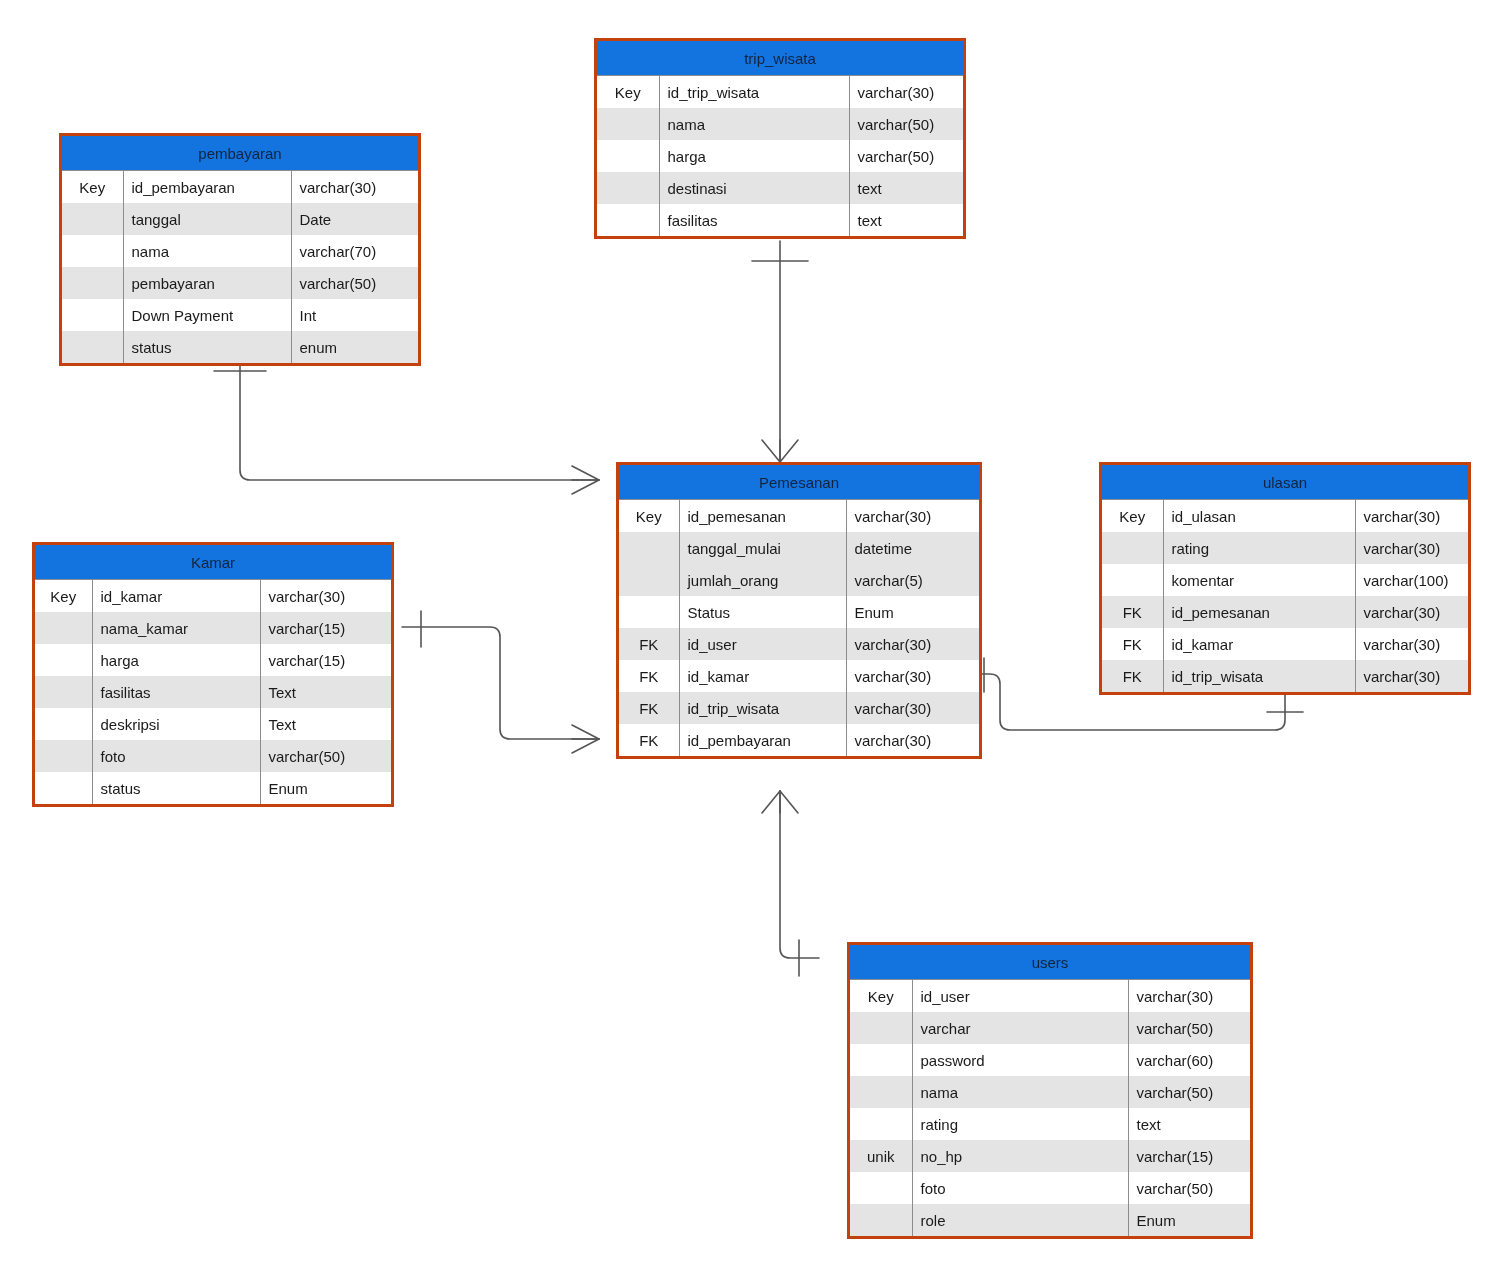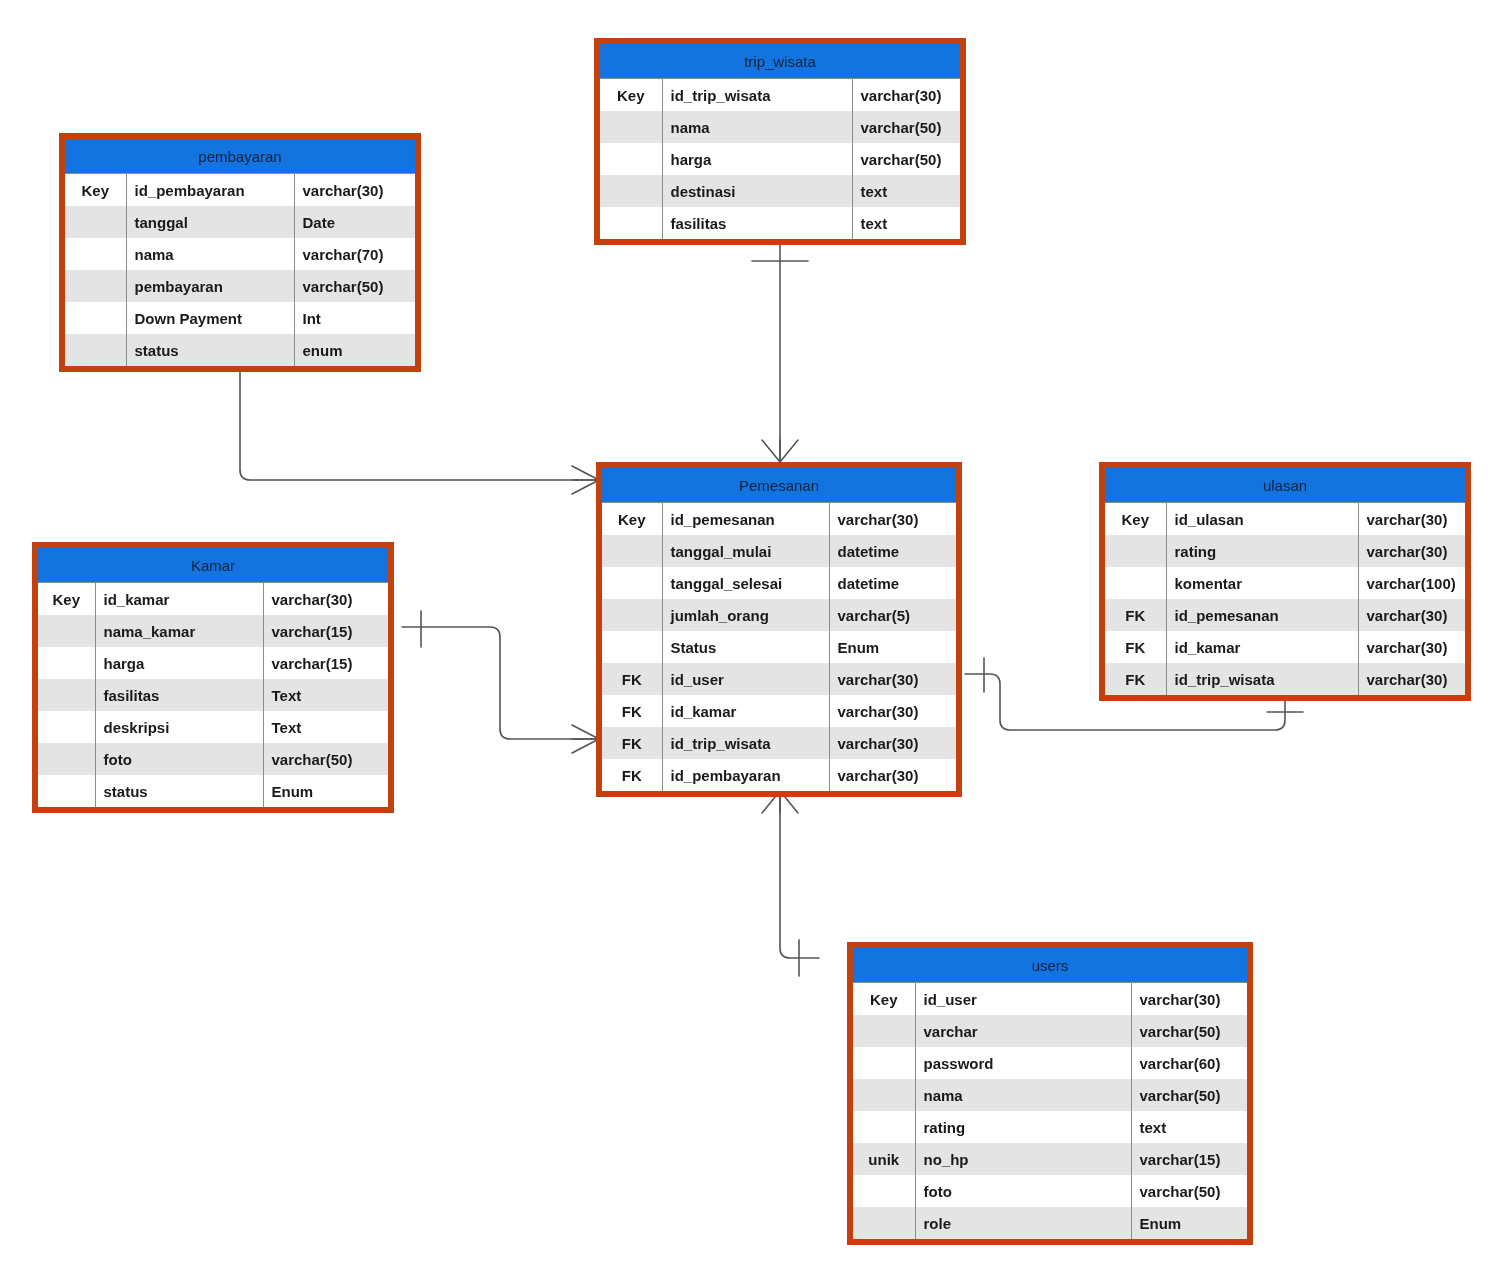--- a/index.html
+++ b/index.html
@@ -23,42 +23,41 @@
     position: absolute;
     left: 0;
     top: 0;
     width: 1510px;
     height: 1276px;
     pointer-events: none;
   }
   .entity {
     position: absolute;
     box-sizing: border-box;
-    border: 6px solid #c2410c;
+    border: 3px solid #c2410c;
     background: #22c55e;
     z-index: 2;
   }
   .entity-title {
     box-sizing: border-box;
     height: 35px;
     line-height: 35px;
     text-align: center;
     color: #12243d;
     font-size: 15px;
     background: #1374e0;
     border-bottom: 1px solid #8c8c8c;
   }
   table.attrs {
     border-collapse: collapse;
     width: 100%;
     table-layout: fixed;
   }
   table.attrs tr {
     height: 32px;
-    font-weight: bold;
   }
   table.attrs tr.odd td {
     background: #ffffff;
   }
   table.attrs tr.even td {
     background: #e4e4e4;
   }
   table.attrs td {
     box-sizing: border-box;
     height: 32px;
@@ -199,42 +198,37 @@
               <td class="c-type">Int</td>
             </tr>
             <tr class="even">
               <td class="c-key"></td>
               <td class="c-field">status</td>
               <td class="c-type">enum</td>
             </tr>
           </tbody>
         </table>
       </div>
-      <div class="entity" style="left: 596px; top: 462px; width: 366px;">
+      <div class="entity" style="left: 616px; top: 462px; width: 366px;">
         <div class="entity-title">Pemesanan</div>
         <table class="attrs">
           <colgroup>
             <col style="width: 60px;">
             <col style="width: 167px;">
             <col>
           </colgroup>
           <tbody>
             <tr class="odd">
               <td class="c-key">Key</td>
               <td class="c-field">id_pemesanan</td>
               <td class="c-type">varchar(30)</td>
             </tr>
             <tr class="even">
               <td class="c-key"></td>
               <td class="c-field">tanggal_mulai</td>
-              <td class="c-type">datetime</td>
-            </tr>
-            <tr class="odd">
-              <td class="c-key"></td>
-              <td class="c-field">tanggal_selesai</td>
               <td class="c-type">datetime</td>
             </tr>
             <tr class="even">
               <td class="c-key"></td>
               <td class="c-field">jumlah_orang</td>
               <td class="c-type">varchar(5)</td>
             </tr>
             <tr class="odd">
               <td class="c-key"></td>
               <td class="c-field">Status</td>

